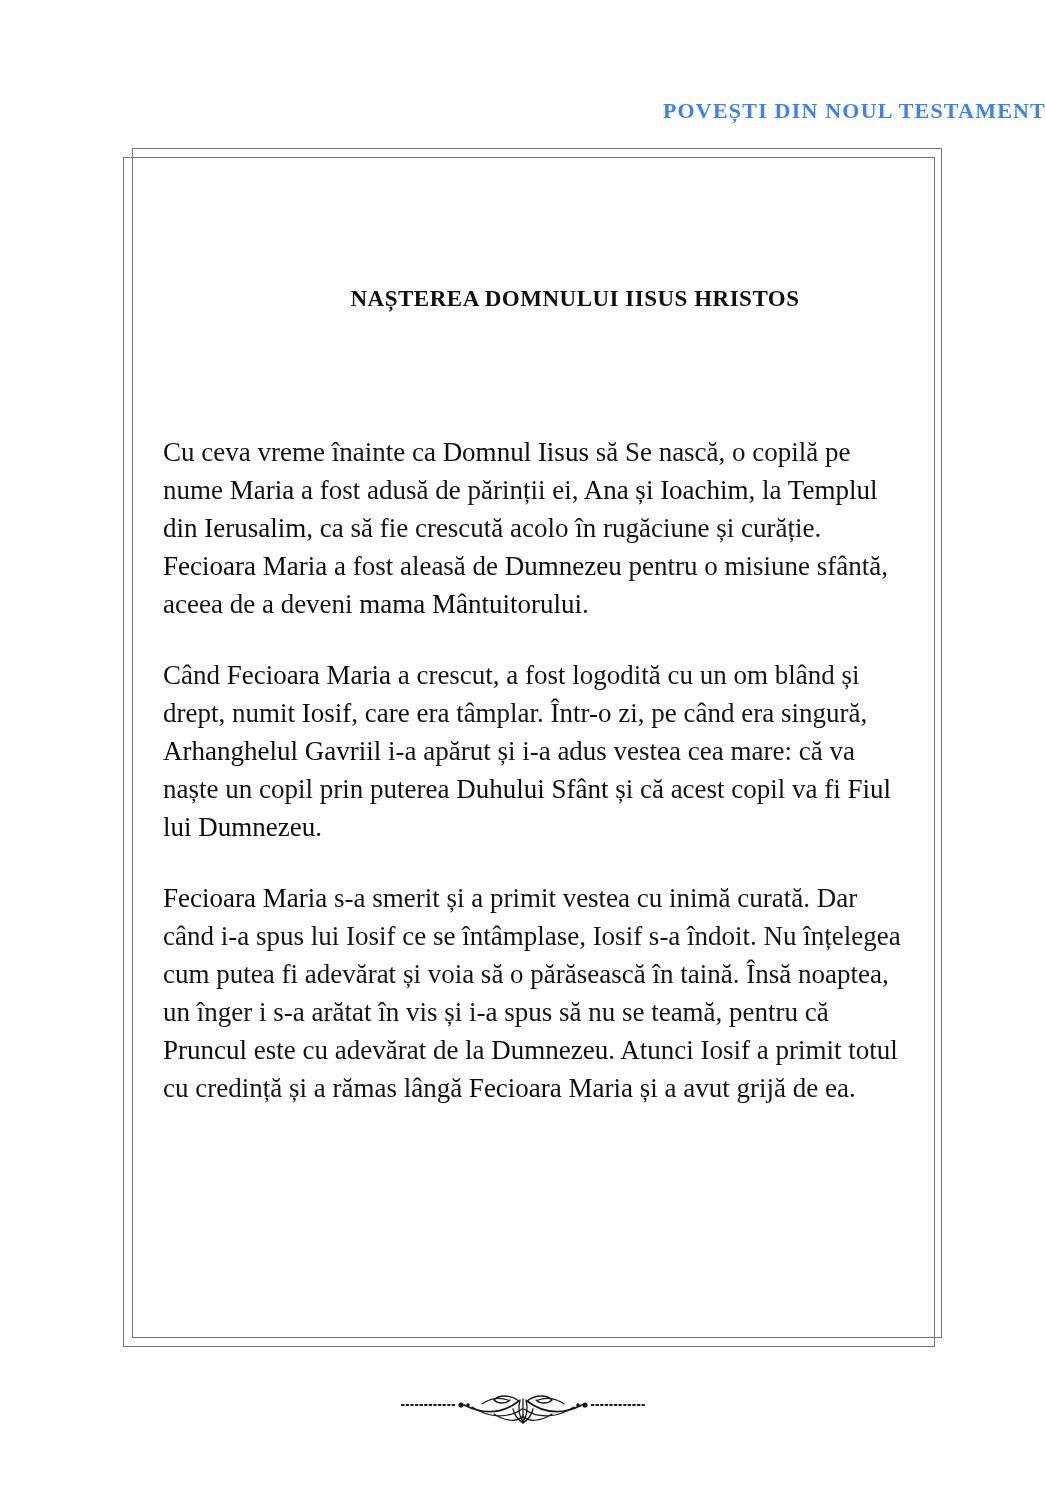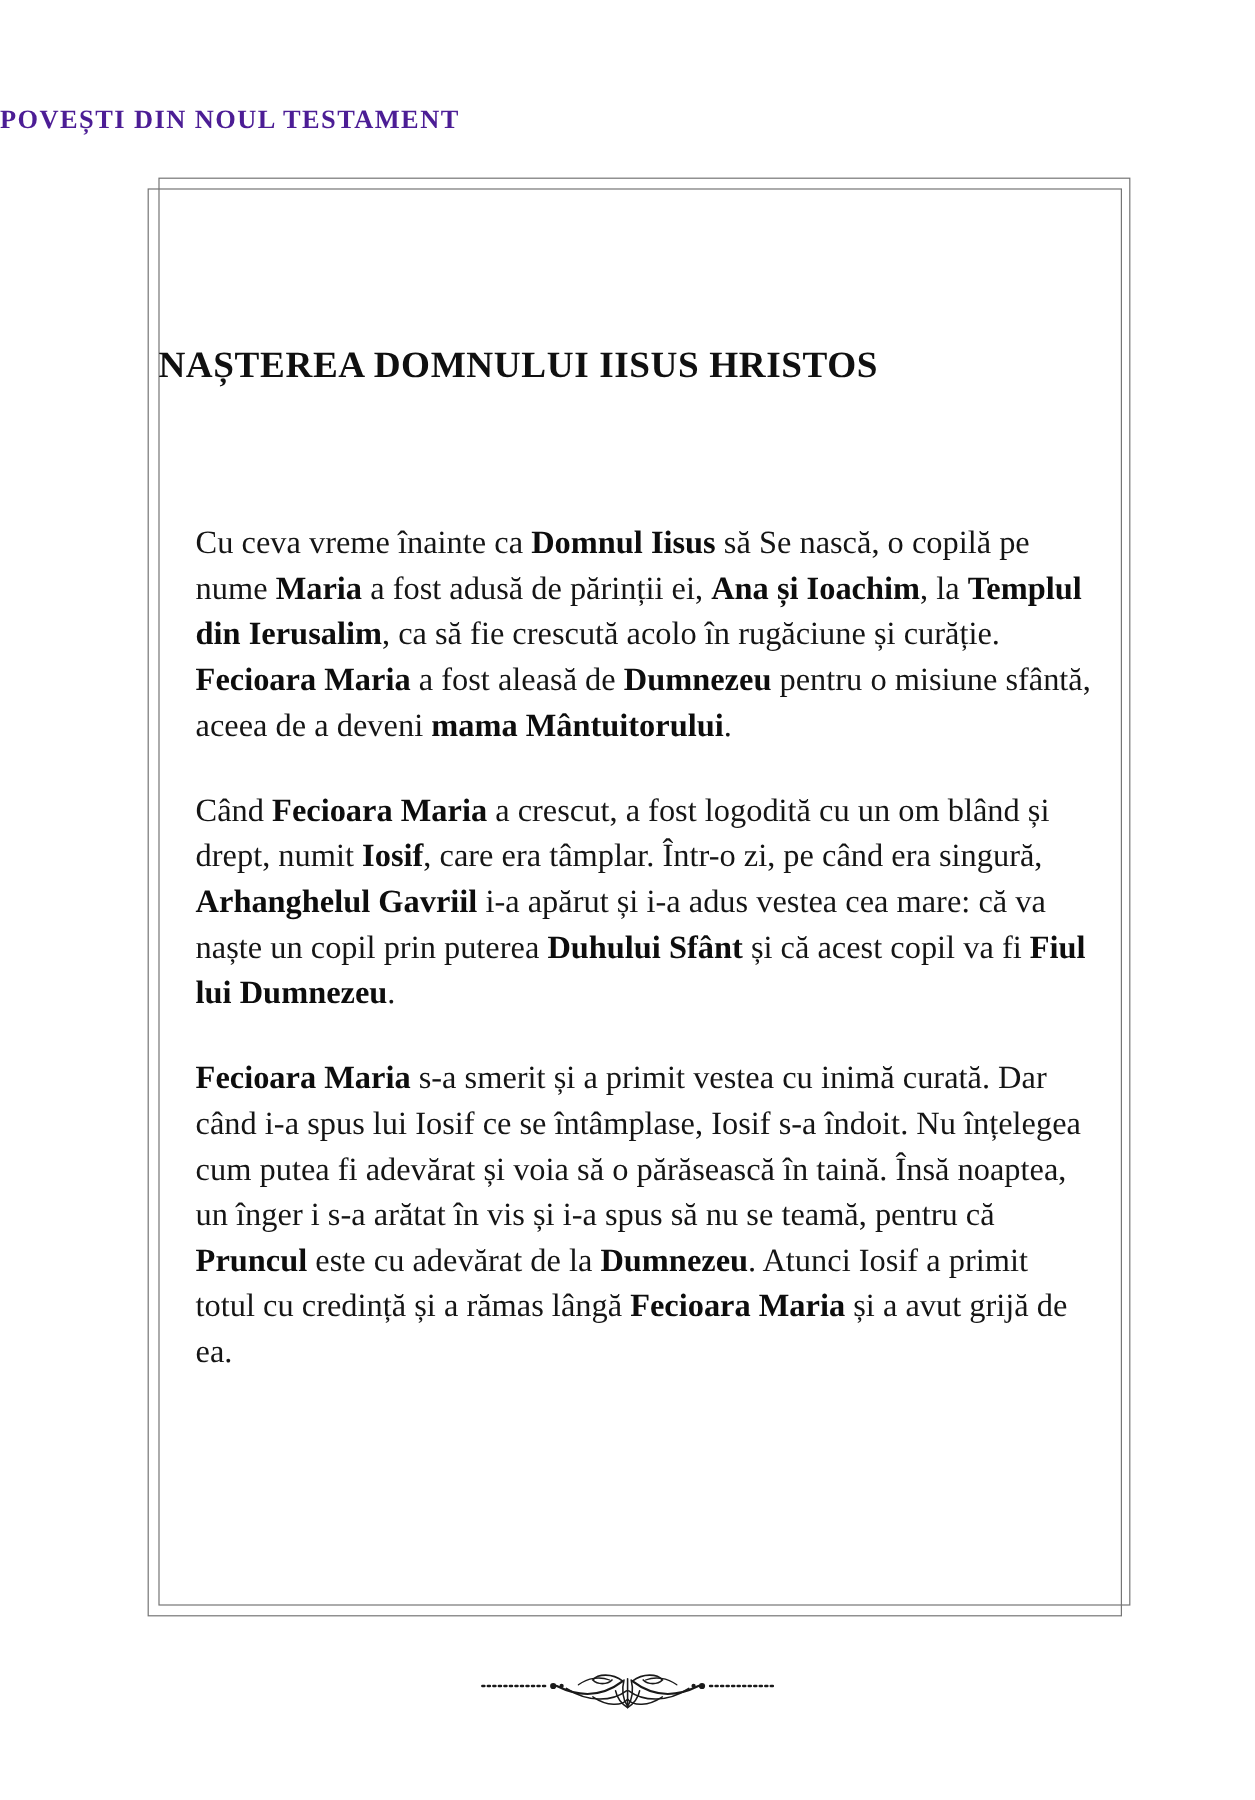--- a/index.html
+++ b/index.html
@@ -11,28 +11,28 @@
     position: relative;
     width: 1046px;
     height: 1500px;
     background: #ffffff;
     overflow: hidden;
     font-family: "Liberation Serif", serif;
     color: #151515;
   }
   .running-header {
     position: absolute;
-    top: 87px;
+    top: 98px;
     left: 0;
     width: 100%;
-    text-align: left;
+    text-align: right;
     font-size: 22px;
     font-weight: bold;
     letter-spacing: 1.2px;
-    color: #4c1d95;
+    color: #3b82f6;
   }
   
   .frame-a {
     position: absolute;
     left: 123px;
     top: 157px;
     width: 812px;
     height: 1190px;
     border: 1px solid #757575;
     box-sizing: border-box;
@@ -45,41 +45,43 @@
     height: 1190px;
     border: 1px solid #757575;
     box-sizing: border-box;
   }
   .story-title {
     position: absolute;
     top: 286px;
     left: 132px;
     width: 790px;
     margin: 0;
-    font-size: 31px;
+    text-align: center;
+    font-size: 23px;
     font-weight: bold;
     letter-spacing: 0.5px;
     color: #101010;
     font-family: "Liberation Serif", serif;
+    padding-left: 48px;
   }
   .story-text {
     position: absolute;
     left: 163px;
     top: 433px;
     width: 748px;
   }
   .story-text p {
     margin: 0 0 33px 0;
     font-size: 27px;
     line-height: 38px;
     text-align: left;
     color: #151515;
   }
   .story-text strong {
-    font-weight: bold;
+    font-weight: normal;
     color: #0d0d0d;
   }
   .page-number {
     position: absolute;
     top: 1361px;
     left: 0;
     width: 100%;
     text-align: center;
     font-family: "Liberation Sans", sans-serif;
     font-weight: bold;

